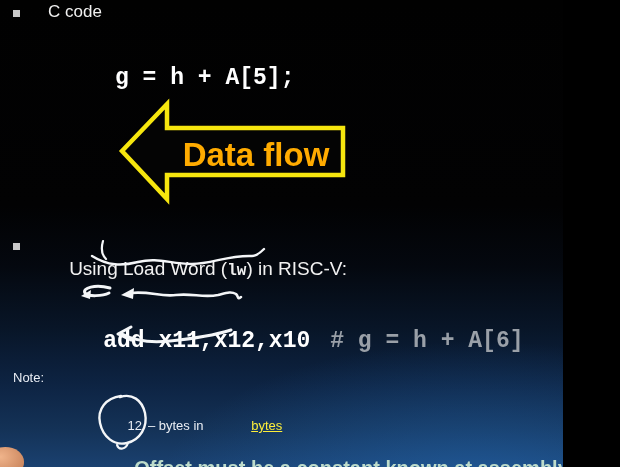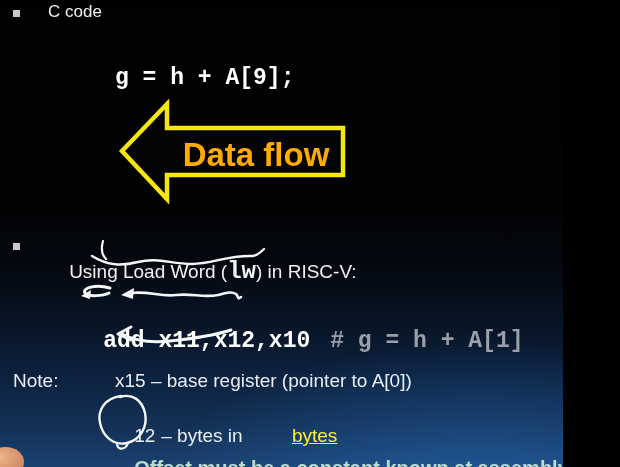--- a/index.html
+++ b/index.html
@@ -12,59 +12,58 @@
   }
   .abs{position:absolute;}
   .bullet-sq{width:7px;height:7px;background:#c9c9c9;}
   .body-text{color:#f1f1f1;font-size:19px;white-space:pre;}
   .small-head{color:#f1f1f1;font-size:17px;}
   .code{font-family:"Liberation Mono","DejaVu Sans Mono",monospace;font-weight:bold;
         font-size:23px;color:#ffffff;white-space:pre;letter-spacing:0px;}
   .instr-orange{color:#f0a42e;}
   .instr-white{color:#ffffff;}
   .comment{color:#9aa0a8;margin-left:20px;}
-  .mono-inline{font-family:"Liberation Mono","DejaVu Sans Mono",monospace;font-weight:bold;font-size:24px;}
+  .mono-inline{font-family:"Liberation Mono","DejaVu Sans Mono",monospace;font-weight:bold;font-size:16px;}
   .arrow-label{color:#ffab00;font-size:33px;font-weight:bold;text-align:center;}
-  .note-text{color:#e9edf4;font-size:19px;white-space:pre;}
+  .note-text{color:#e9edf4;font-size:13px;white-space:pre;}
   .bytes{color:#fdee3a;text-decoration:underline;margin-left:44px;}
   .footer{font-size:20px;font-weight:bold;white-space:pre;}
   .footer-main{color:#bedccb;}
   .footer-tail{color:#d3e3f5;margin-left:9px;}
   .ink{pointer-events:none;}
   .hand-blob{
     width:36px;height:28px;border-radius:55% 60% 50% 50%;
     background:radial-gradient(ellipse at 35% 35%, #f0b48b, #d18e66 65%, #bd7a55 100%);
   }
 </style>
 </head>
 <body>
 
 <div class="slide">
 
   <div class="abs bullet-sq" style="left:13px;top:10px;"></div>
   <div class="abs small-head" style="left:48px;top:2px;">C code</div>
 
-  <div class="abs code" style="left:115px;top:65px;">g = h + A[9];</div>
+  <div class="abs code" style="left:115px;top:65px;">g = h + A[5];</div>
 
   <svg class="abs" style="left:112px;top:98px;" width="240" height="110" viewBox="0 0 240 110">
     <polygon points="10,53 55,6 55,30 231,30 231,77 55,77 55,101" fill="#040404" stroke="#f6e60e" stroke-width="4.5" stroke-linejoin="miter"></polygon>
   </svg>
   <div class="abs arrow-label" style="left:172px;top:136px;width:168px;height:38px;line-height:38px;">Data flow</div>
 
   <div class="abs bullet-sq" style="left:13px;top:243px;"></div>
   <div class="abs body-text" style="left:48px;top:236px;">
     <span>Using Load Word (</span><span class="mono-inline">lw</span><span>) in RISC-V:</span>
   </div>
 
   <div class="abs code" style="left:48px;top:302px;">
-    <span class="instr-white">add x11,x12,x10</span><span class="comment"># g = h + A[1]</span>
+    <span class="instr-white">add x11,x12,x10</span><span class="comment"># g = h + A[6]</span>
   </div>
 
   <div class="abs note-text" style="left:13px;top:370px;">Note:</div>
-  <div class="abs note-text" style="left:115px;top:370px;">x15 – base register (pointer to A[0])</div>
   <div class="abs note-text" style="left:113px;top:403px;">
     <span>12</span><span style="margin-left:6px;">–</span><span> bytes in </span><span class="bytes">bytes</span>
   </div>
 
   <div class="abs footer" style="left:112px;top:434px;">
     <span class="footer-main">Offset must be a constant known at assembly</span><span class="footer-tail">time</span>
   </div>
 
   <svg class="abs ink" style="left:0;top:0;" width="620" height="467" viewBox="0 0 620 467">
 

